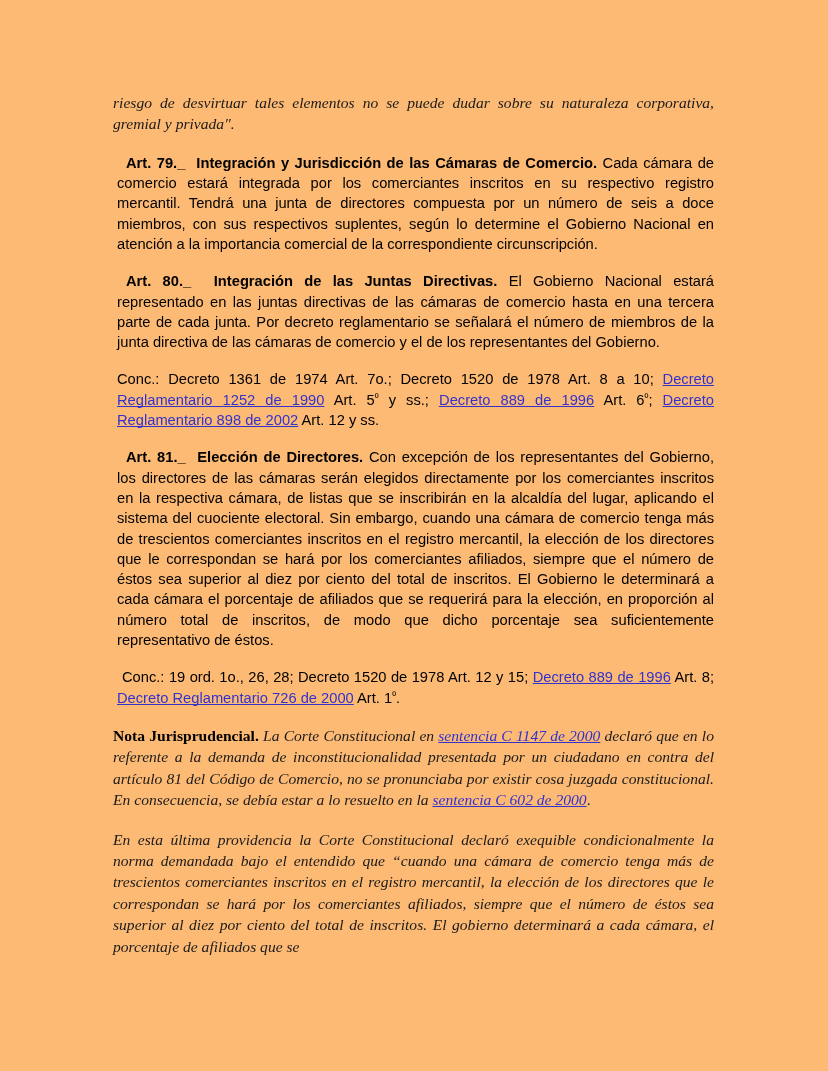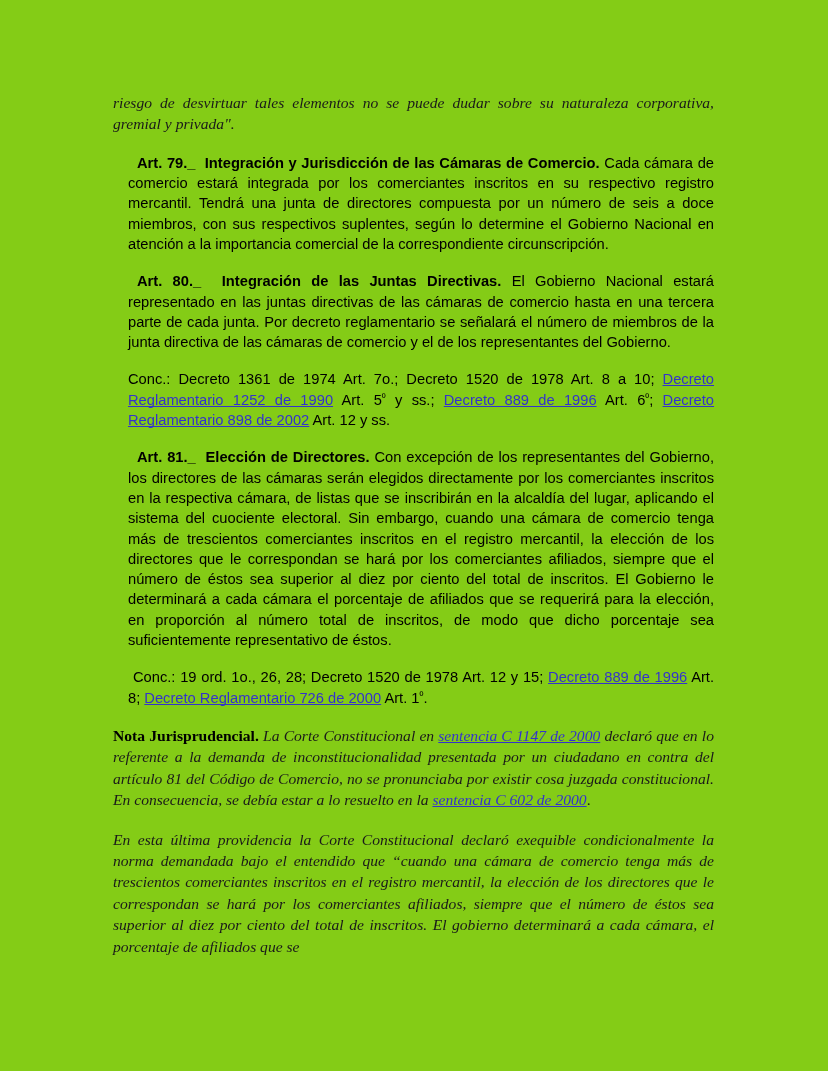--- a/index.html
+++ b/index.html
@@ -5,41 +5,41 @@
 <style>
   html, body {
     margin: 0;
     padding: 0;
     background: #ffffff;
   }
   .page {
     position: relative;
     width: 828px;
     height: 1071px;
-    background: #84cc16;
+    background: #fdba74;
     margin: 0 auto;
     overflow: hidden;
     box-sizing: border-box;
   }
   .content {
     position: absolute;
     left: 113px;
     top: 92px;
     width: 601px;
   }
 
   
   p.sans {
     font-family: "Liberation Sans", sans-serif;
     font-size: 14.7px;
     line-height: 20.3px;
     color: #000000;
     text-align: justify;
     text-justify: inter-word;
-    margin: 0 0 17px 15px;
+    margin: 0 0 17px 4px;
     -webkit-hyphens: none;
     hyphens: none;
   }
   p.sans.indent-sm { text-indent: 5px; }
   p.sans.indent-md { text-indent: 9px; }
 
   
   p.serif {
     font-family: "Liberation Serif", serif;
     font-size: 15.6px;

